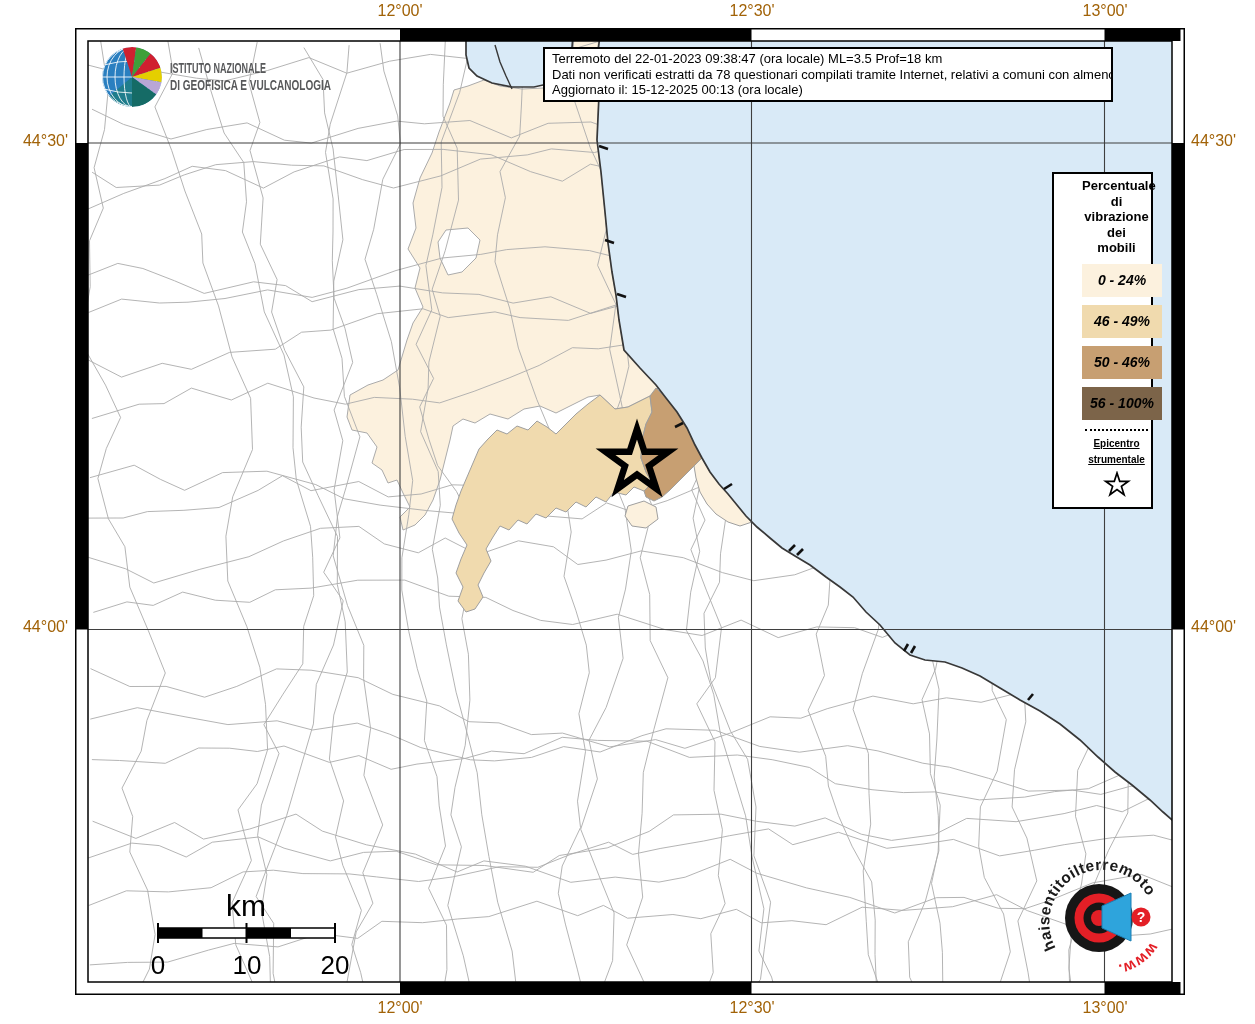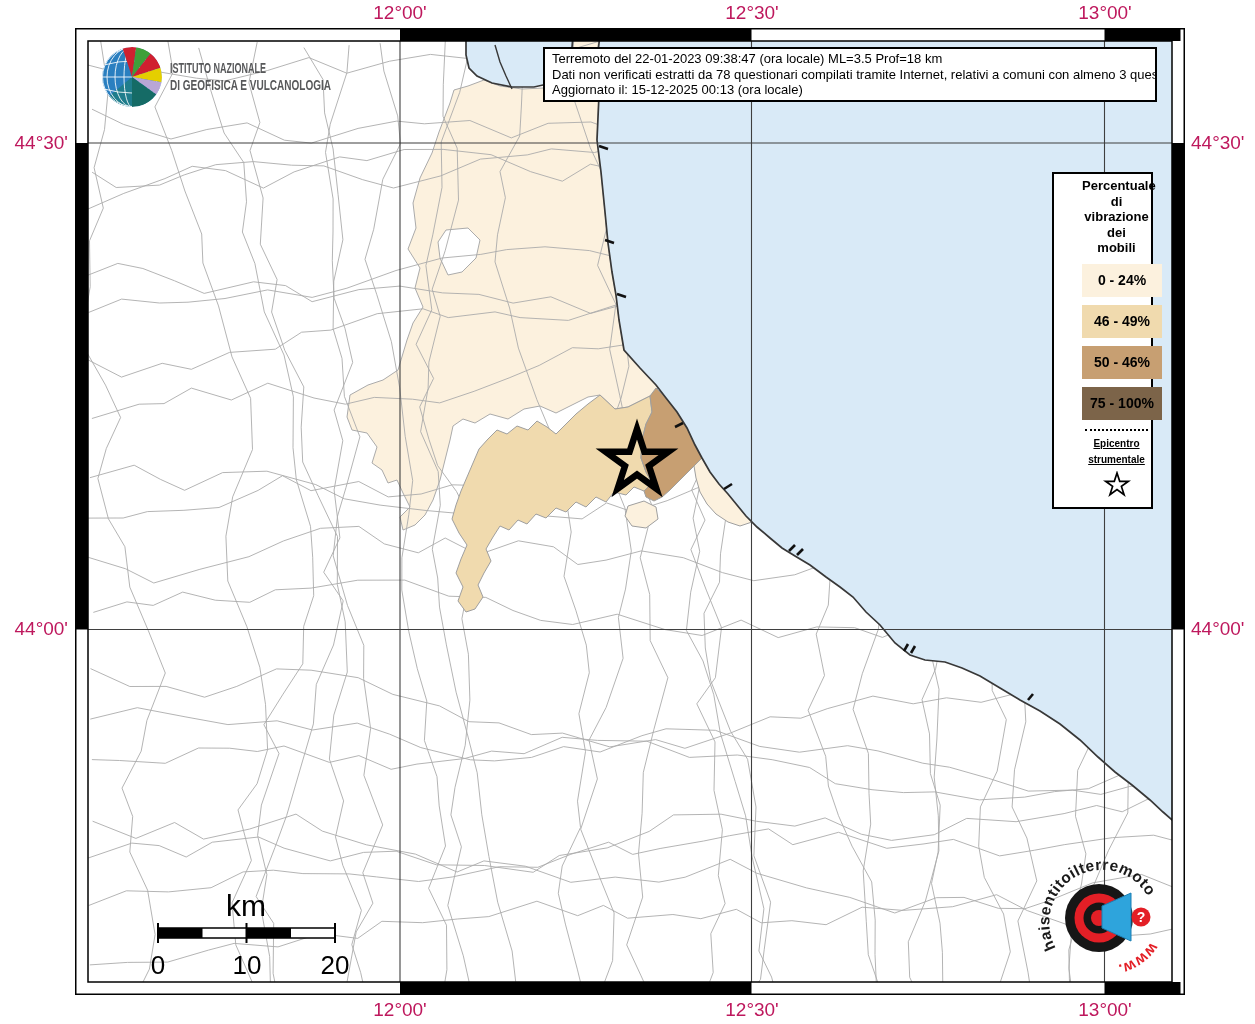--- a/index.html
+++ b/index.html
@@ -1,33 +1,33 @@
 <!DOCTYPE html>
 <html><head>
 <meta charset="utf-8">
 <style>
   html,body{margin:0;padding:0;background:#fff;}
   #stage{position:relative;width:1255px;height:1024px;background:#fff;overflow:hidden;
          font-family:"Liberation Sans","DejaVu Sans",sans-serif;}
   #basemap{position:absolute;left:0;top:0;}
-  .axis-label{position:absolute;font-size:19px;color:#be185d;white-space:nowrap;}
+  .axis-label{position:absolute;font-size:16px;color:#a16207;white-space:nowrap;}
   .axis-top{top:2px;transform:translateX(-50%);}
   .axis-bottom{top:999px;transform:translateX(-50%);}
   .axis-left{left:0;width:68px;text-align:right;}
   .axis-right{left:1191px;text-align:left;}
-  #info-box{position:absolute;left:543px;top:47px;width:614px;box-sizing:border-box;
+  #info-box{position:absolute;left:543px;top:47px;width:570px;box-sizing:border-box;
             background:#fff;border:2px solid #000;padding:2px 7px;
             font-size:13px;line-height:15.6px;color:#000;overflow:hidden;}
   #info-box div{white-space:nowrap;}
   #legend{position:absolute;left:1052px;top:172px;width:101px;height:337px;box-sizing:border-box;
           background:#fff;border:2px solid #000;text-align:center;padding-left:28px;}
   #legend .legend-title{font-weight:bold;font-size:13px;line-height:15.5px;margin-top:4px;
           white-space:pre-line;}
   .swatch{width:80px;height:33px;margin:8px auto 0 auto;font-weight:bold;font-size:14px;
-          line-height:33px;color:#000;}
+          line-height:33px;color:#000;font-style:italic;}
   .legend-divider{border-top:2px dotted #000;margin:9px 3px 5px 3px;}
   .epicenter-label{font-weight:bold;font-size:10px;line-height:16px;white-space:pre-line;text-decoration:underline;}
   .legend-star{margin-top:3px;}
 </style>
 </head>
 <body>
 
 <div id="stage">
 
   <svg id="basemap" width="1255" height="1024" viewBox="0 0 1255 1024">
@@ -218,21 +218,21 @@
 
   <div id="legend">
     <div class="legend-title">Percentuale
 di
 vibrazione
 dei
 mobili</div>
     <div class="swatch" style="background: rgb(252, 241, 222);">0 - 24%</div>
     <div class="swatch" style="background: rgb(240, 218, 174);">46 - 49%</div>
     <div class="swatch" style="background: rgb(199, 159, 114);">50 - 46%</div>
-    <div class="swatch" style="background: rgb(124, 100, 73);">75 - 100%</div>
+    <div class="swatch" style="background: rgb(124, 100, 73);">56 - 100%</div>
     <div class="legend-divider"></div>
     <div class="epicenter-label">Epicentro
 strumentale</div>
     <svg class="legend-star" width="30" height="27" viewBox="1086 475 30 27">
       <path fill="none" stroke="#000" stroke-width="1.7" d="M1101,477 L1098.3,485.3 L1089.6,485.3 L1096.6,490.4 L1093.9,498.7 L1101,493.6
                L1108.1,498.7 L1105.4,490.4 L1112.4,485.3 L1103.7,485.3 Z"></path>
     </svg>
   </div>
 </div>
 

